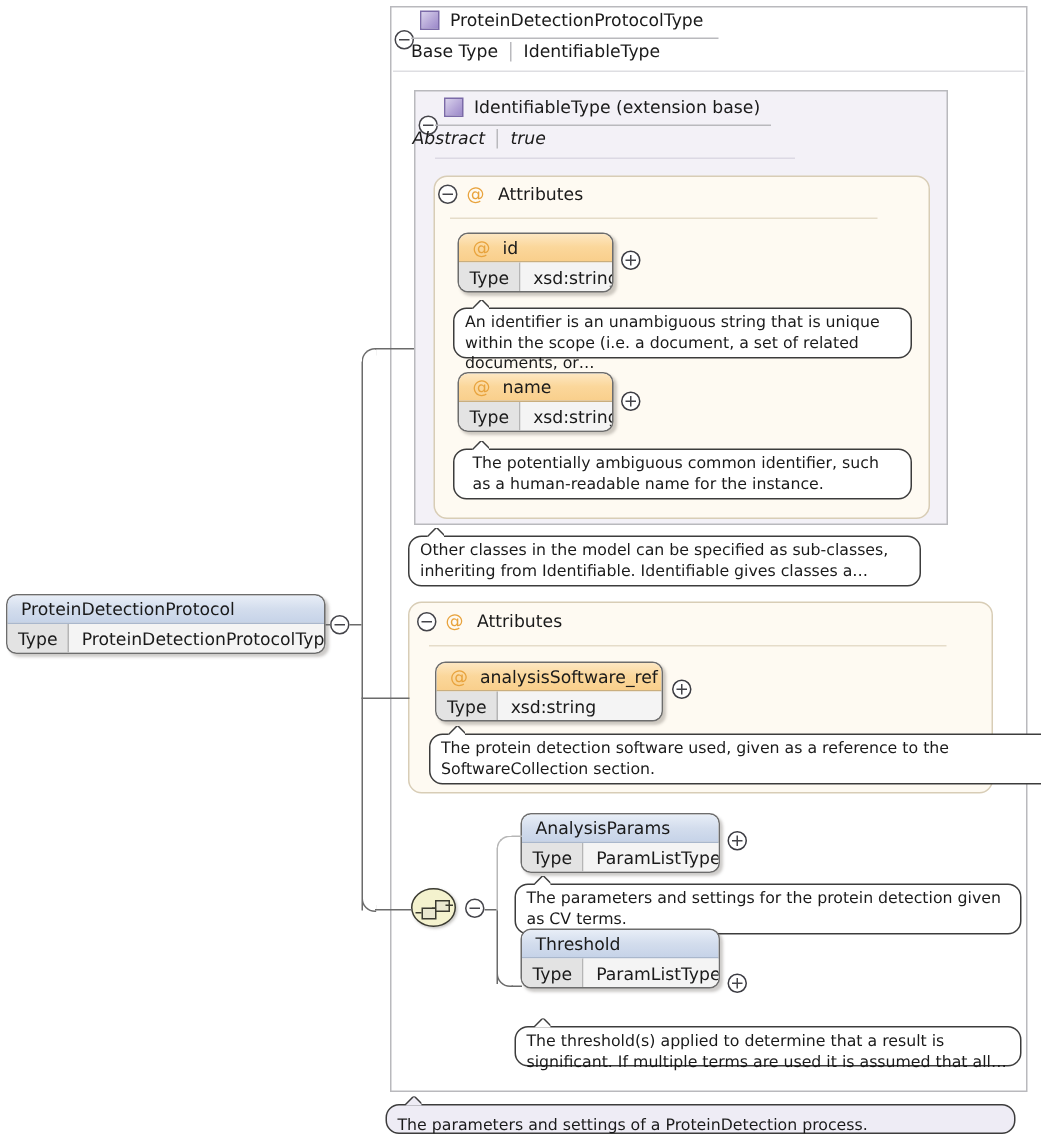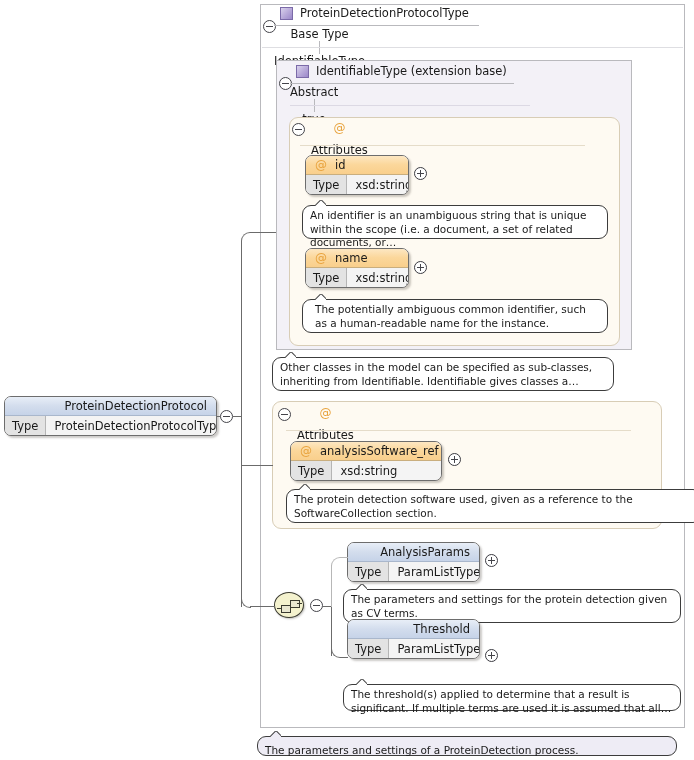--- a/index.html
+++ b/index.html
@@ -1,21 +1,21 @@
 <!DOCTYPE html>
 <html><head>
 <meta charset="utf-8">
 <style>
   html,body{margin:0;padding:0;background:#ffffff;}
   body{
     width:694px;height:760px;position:relative;overflow:hidden;
     font-family:"DejaVu Sans","Liberation Sans",sans-serif;
     font-size:11px;color:#1a1a1a;
   }
-  .abs{position:absolute;flex-direction:column;}
+  .abs{position:absolute;}
 
   
   #outer-type-box{
     left:260px;top:4px;width:425px;height:724px;
     background:#ffffff;border:1px solid #b9b9bd;box-sizing:border-box;
   }
   #inner-base-box{
     left:276px;top:60px;width:356px;height:290px;
     background:#f3f1f7;border:1px solid #b9b9bd;box-sizing:border-box;
   }
@@ -76,21 +76,20 @@
     display:flex;align-items:center;padding:0 7px;background:#e3e3e3;
     border-right:1px solid #b5b5b5;color:#1a1a1a;white-space:nowrap;
   }
   .node .bd .v{
     display:flex;align-items:center;padding:0 8px;background:#f4f4f4;
     color:#1a1a1a;white-space:nowrap;flex:1;
   }
   .node.elem .hd{
     background:linear-gradient(180deg,#e8eef7 0%,#d3dded 50%,#c6d3e8 100%);
     border-bottom:1px solid #a9b7cc;
-    justify-content:flex-end;
   }
   .node.elem{border:1px solid #6d6d6d;}
 
   
   .doc{
     position:absolute;box-sizing:border-box;border:1px solid #3c3c3c;
     border-radius:9px;background:#ffffff;padding:3px 6px 3px 7px;
     font-size:10.5px;line-height:13.5px;color:#1a1a1a;
   }
   .doc.lav{background:#eeecf5;border-color:#3c3c3c;}
@@ -151,21 +150,21 @@
 <div class="type-rule abs" style="left:262px;top:47px;width:421px;background:#dedee2;"></div>
 
 <div class="abs" id="inner-base-box"></div>
 
 <div class="circ abs" style="left:279px;top:77px;"></div>
 <div class="type-head" style="left:296px;top:64px;position:absolute;">
   <span class="type-icon"></span>
   <span class="type-name">IdentifiableType (extension base)</span>
 </div>
 <div class="type-rule abs" style="left:290px;top:83px;width:224px;"></div>
-<div class="kv-row abs" style="left:290px;top:85px;">
+<div class="kv-row abs" style="left:275px;top:85px;font-style:italic;">
   <span class="kv-key">Abstract</span>
   <span class="kv-sep"></span>
   <span class="kv-val">true</span>
 </div>
 <div class="type-rule abs" style="left:290px;top:105px;width:240px;background:#dcd9e4;"></div>
 
 <div class="attr-panel abs" style="left:289px;top:117px;width:331px;height:229px;"></div>
 <div class="circ abs" style="left:292px;top:123px;"></div>
 <div class="attr-title abs" style="left:311px;top:122px;">
   <span class="at-glyph">@</span>

